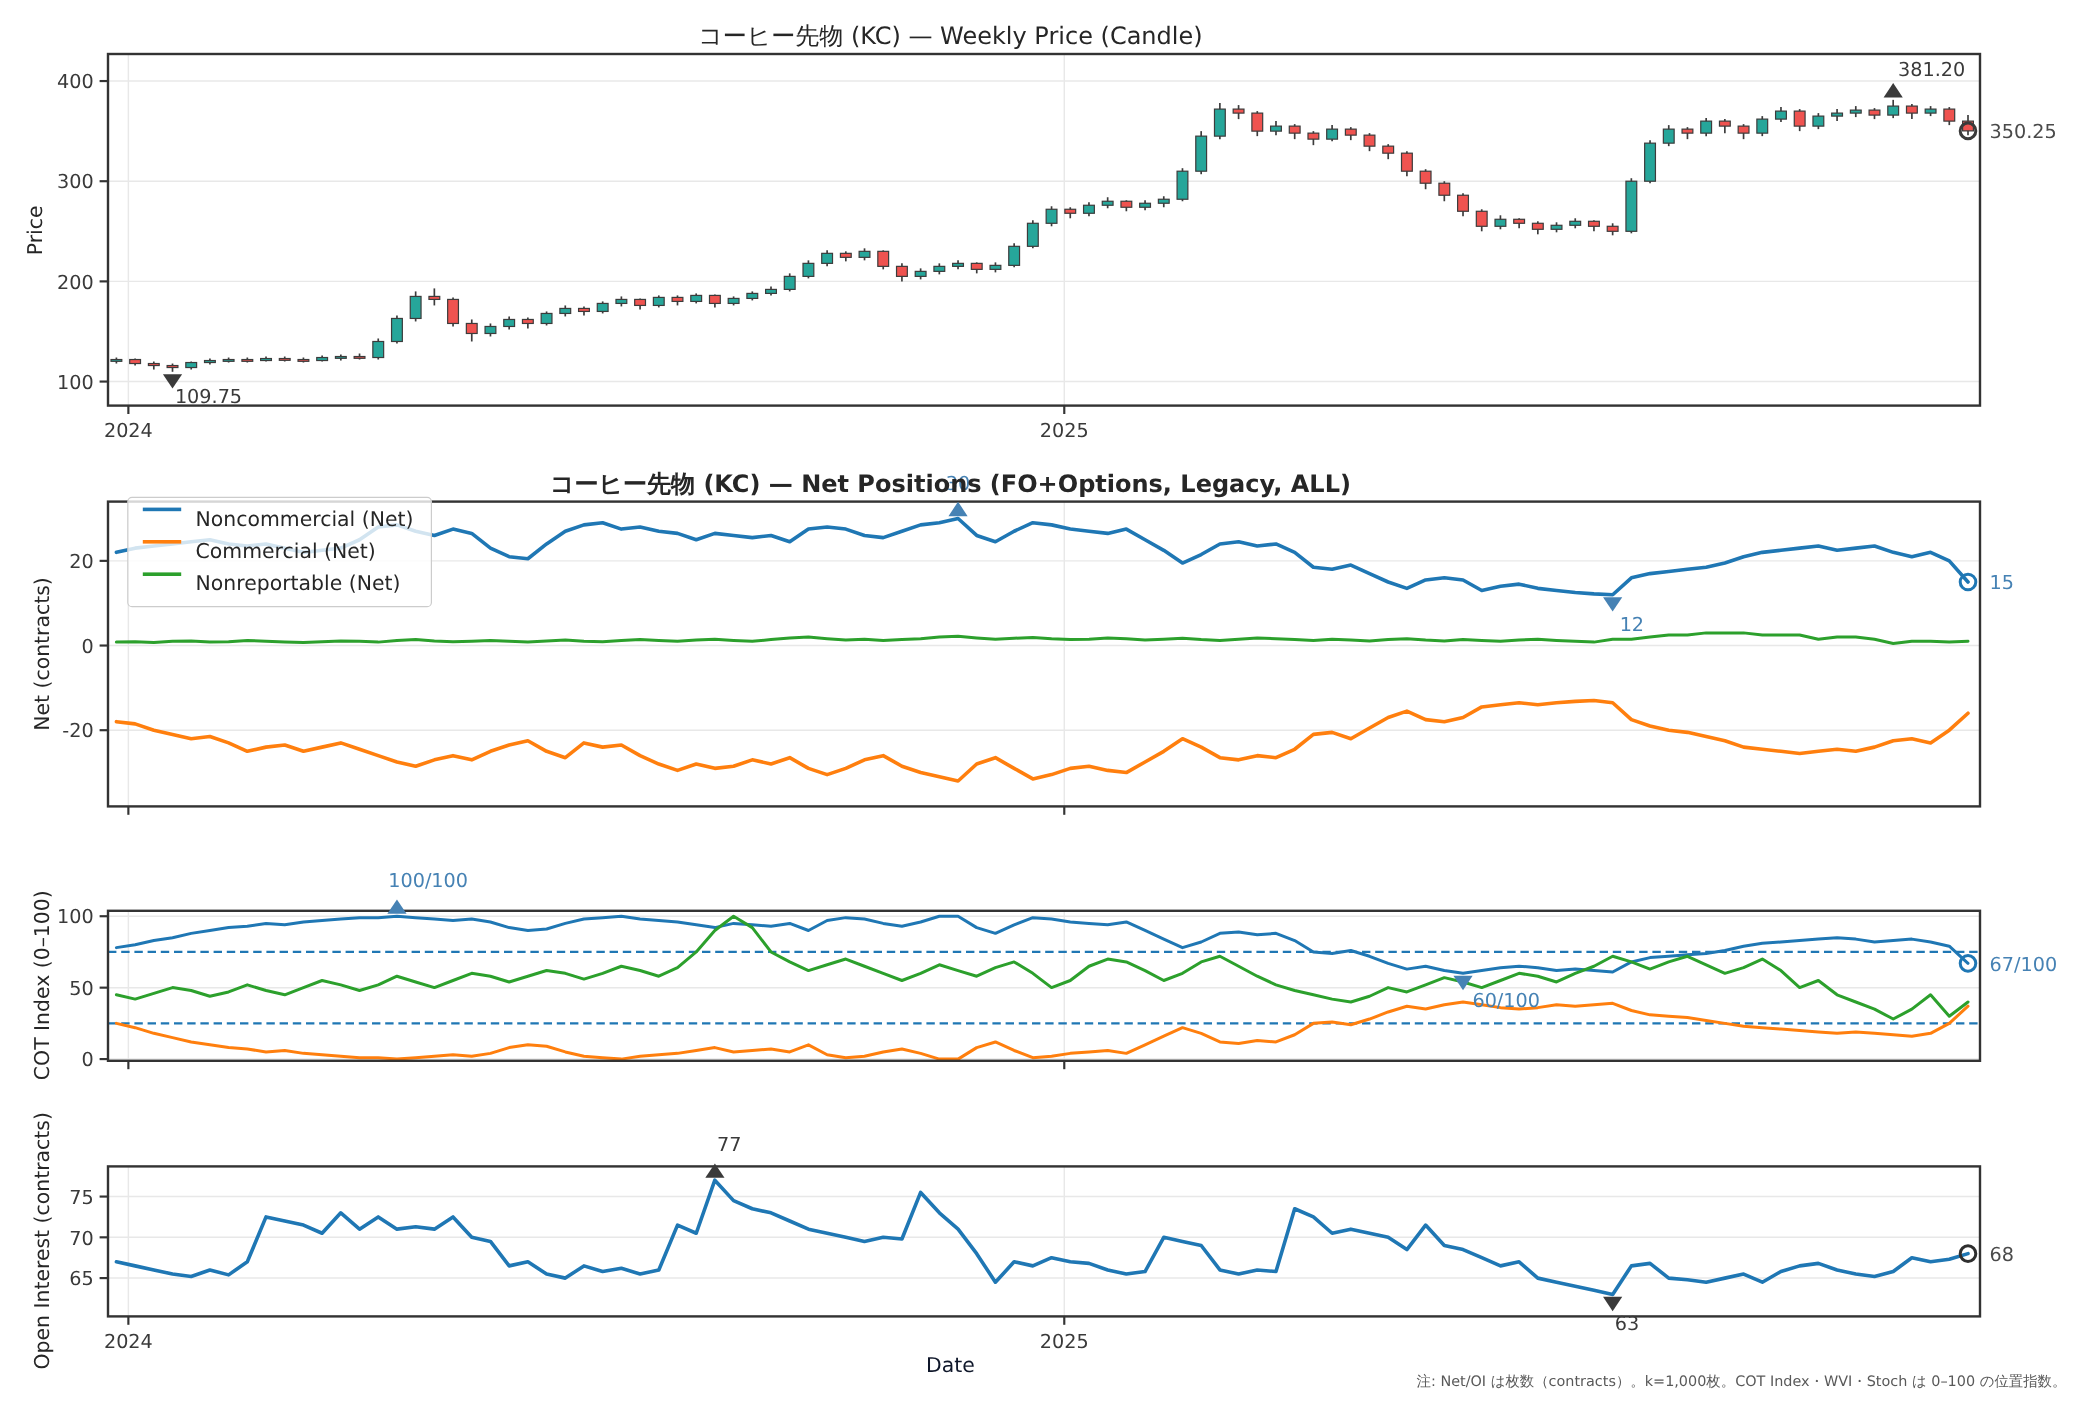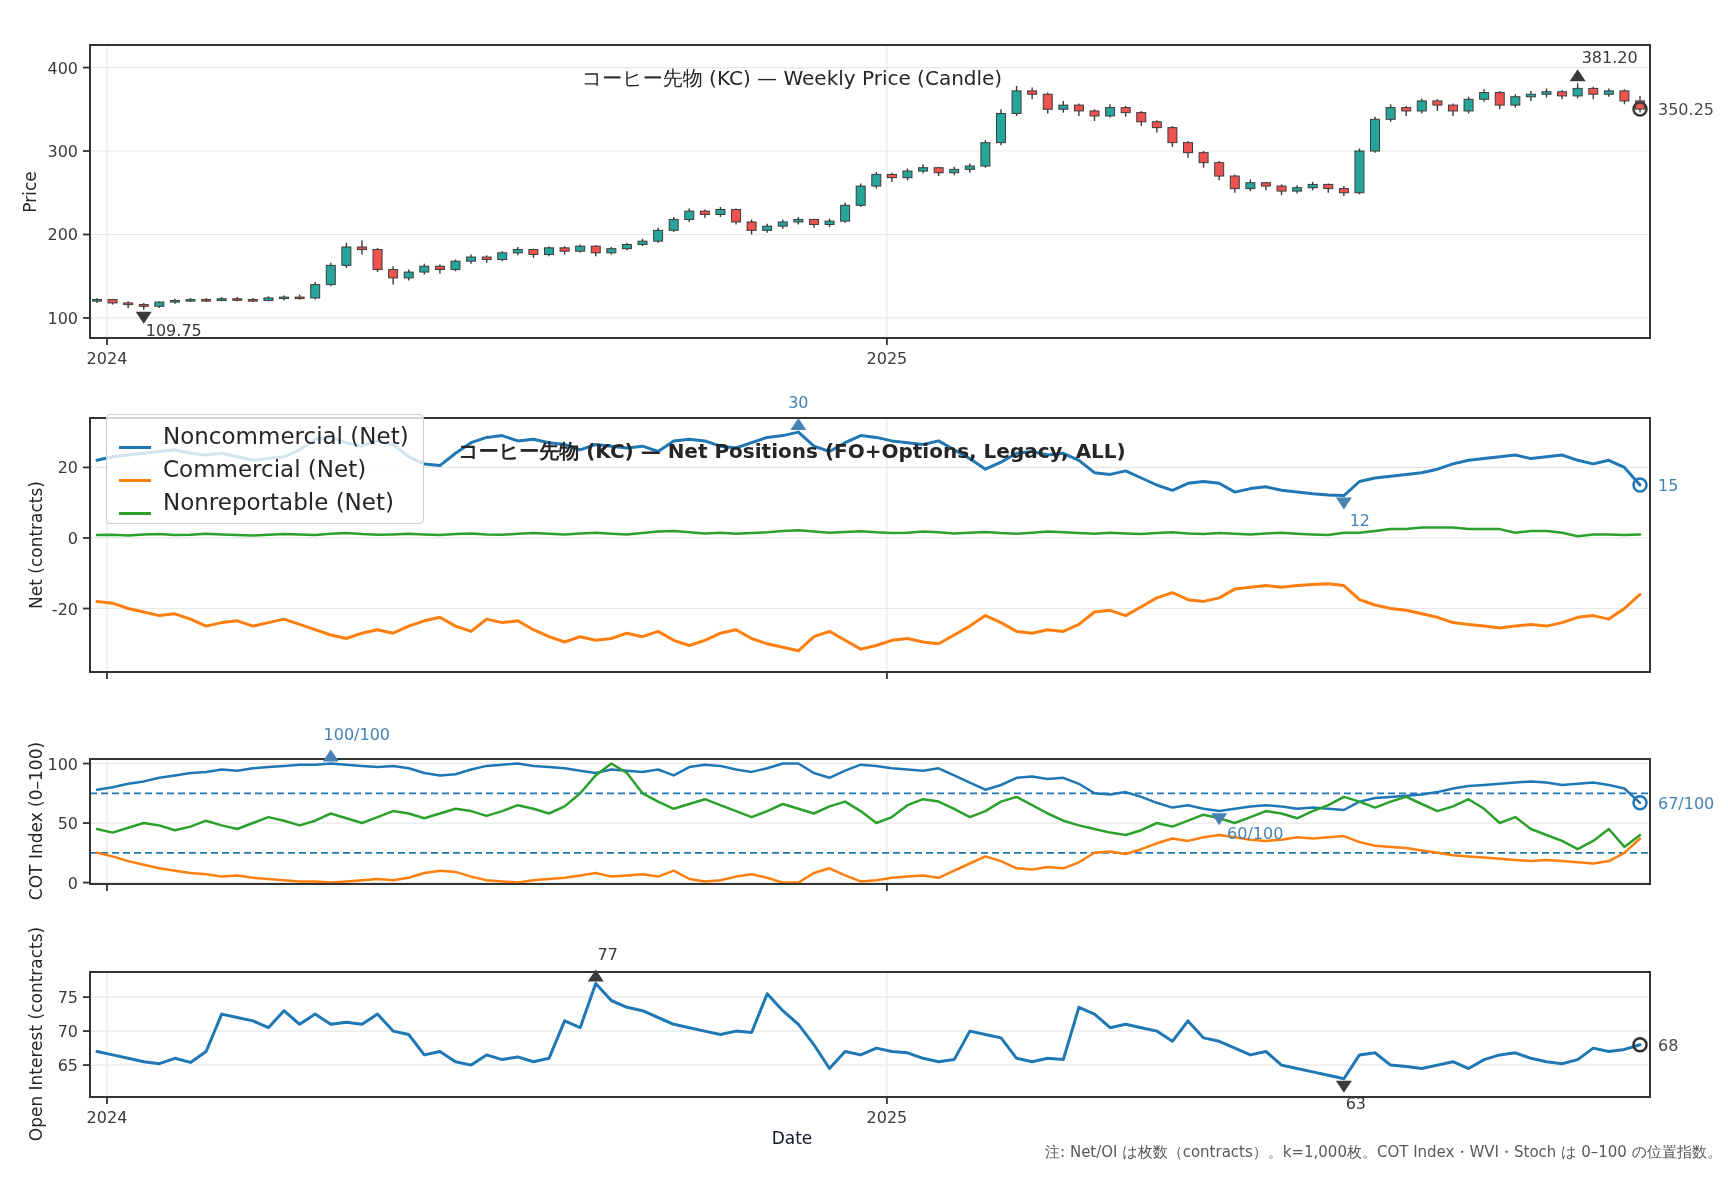--- a/index.html
+++ b/index.html
@@ -1,26 +1,26 @@
 <!DOCTYPE html>
 <html><head>
 <meta charset="utf-8">
 <style>
   html,body{margin:0;padding:0;background:#ffffff;}
   #figure{position:relative;width:1728px;height:1180px;background:#ffffff;
           font-family:"DejaVu Sans","Liberation Sans",sans-serif;overflow:hidden;}
   #chart-svg{position:absolute;left:0;top:0;}
-  .panel-title{position:absolute;transform:translateX(-50%);font-size:20px;color:#262626;white-space:nowrap;margin-top:48px;}
+  .panel-title{position:absolute;transform:translateX(-50%);font-size:20px;color:#262626;white-space:nowrap;}
   .ylab{position:absolute;transform:translate(-50%,-50%) rotate(-90deg);font-size:17px;color:#262626;white-space:nowrap;}
   .xlab{position:absolute;transform:translateX(-50%);font-size:17px;color:#0f172a;}
   .legend{position:absolute;background:rgba(255,255,255,0.8);border:1px solid #cccccc;border-radius:4px;
           padding:8px 14px 8px 12px;display:flex;flex-direction:column;gap:7px;}
-  .legend-row{display:flex;align-items:flex-end;gap:12px;font-size:23px;color:#262626;white-space:nowrap;}
+  .legend-row{display:flex;align-items:flex-start;gap:12px;font-size:17px;color:#262626;white-space:nowrap;}
   .legend-swatch{display:inline-block;width:32px;height:0;border-top-width:3px;border-top-style:solid;}
-  .footer-note{position:absolute;font-size:15px;color:#595959;white-space:nowrap;transform:translateX(-100%);}
+  .footer-note{position:absolute;font-size:12px;color:#595959;white-space:nowrap;transform:translateX(-100%);}
 </style>
 </head>
 <body>
 
 <div id="figure">
   <svg id="chart-svg" width="1728" height="1180">
       <line x1="90" x2="1650" y1="317.96581196581195" y2="317.96581196581195" stroke="#e8e8e8" stroke-width="1.2"></line>
       <line x1="90" x2="1650" y1="234.4900284900285" y2="234.4900284900285" stroke="#e8e8e8" stroke-width="1.2"></line>
       <line x1="90" x2="1650" y1="151.01424501424503" y2="151.01424501424503" stroke="#e8e8e8" stroke-width="1.2"></line>
       <line x1="90" x2="1650" y1="67.53846153846155" y2="67.53846153846155" stroke="#e8e8e8" stroke-width="1.2"></line>

